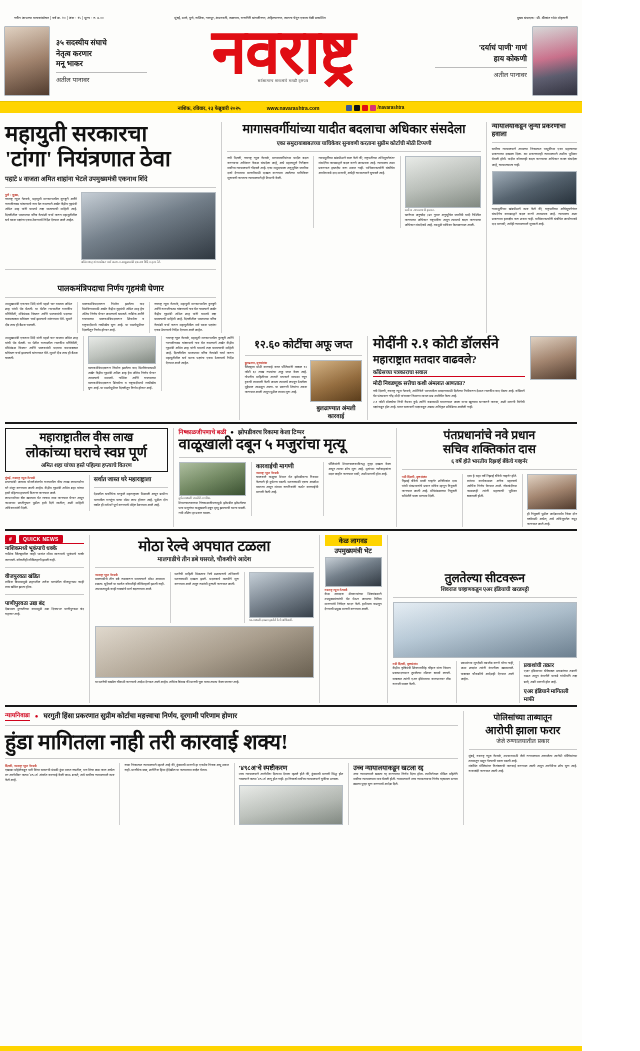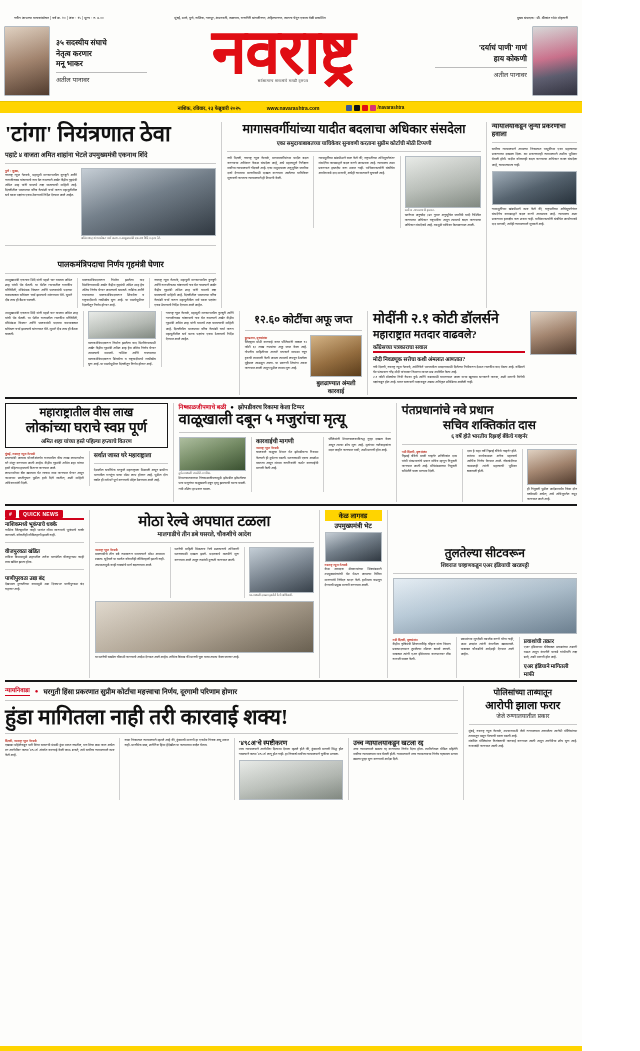--- a/index.html
+++ b/index.html
@@ -158,20 +158,21 @@
         <i class="sq yt"></i>
         <i class="sq ig"></i>
         <span style="font-size:4.5px">/navarashtra</span>
       </span>
     </div>
   </div>
 
   <div style="display:flex; padding:4px 5px 0 5px; gap:5px;">
 
     <div style="width:232px;">
+      <div class="hl-xxl" style="font-size:22px; line-height:1.12;">महायुती सरकारचा</div>
       <div class="hl-xxl" style="font-size:22px; line-height:1.12;">'टांगा' नियंत्रणात ठेवा</div>
       <div class="sub" style="font-size:6.5px; font-weight:bold; margin-top:3px;">पहाटे ४ वाजता अमित शाहांना भेटले उपमुख्यमंत्री एकनाथ शिंदे</div>
       <div class="hrule"></div>
 
       <div style="display:flex; gap:4px;">
         <div style="width:72px;">
           <div class="dateline">पुणे : मुख्य,</div>
           <div class="body-txt">नवराष्ट्र न्यूज नेटवर्क, महायुती सरकारमधील कुरबुरी आणि नाराजीनाट्य थांबण्याचे नाव घेत नसल्याने अखेर केंद्रीय गृहमंत्री अमित शाह यांनी यामध्ये लक्ष घातल्याची माहिती आहे. दिल्लीतील भाजपच्या वरिष्ठ नेत्यांशी चर्चा करून महायुतीतील सर्व घटक पक्षांना एकत्र ठेवण्याचे निर्देश देण्यात आले आहेत.</div>
         </div>
         <div style="flex:1;">
@@ -312,21 +313,21 @@
             <div class="dateline">नवराष्ट्र न्यूज नेटवर्क</div>
             <div class="body-txt">चालकाने वाळूचा टिप्पर थेट झोपडीवरच रिकामा केल्याने ही दुर्घटना घडली. घटनास्थळी एकच आक्रोश पसरला असून संतप्त नागरिकांनी कठोर कारवाईची मागणी केली आहे.</div>
           </div>
           <div class="body-txt col-rule" style="padding-left:4px;">पोलिसांनी टिप्परचालकाविरुद्ध गुन्हा दाखल केला असून त्याचा शोध सुरू आहे. मृतांच्या नातेवाइकांना मदत जाहीर करण्यात यावी, अशी मागणी होत आहे.</div>
         </div>
       </div>
     </div>
 
     <div style="width:195px;" class="col-rule">
       <div style="padding-left:5px;">
-        <div class="hl-l" style="font-size:12px; line-height:1.2;">पंतप्रधानांचे नवे प्रधान</div>
+        <div class="hl-l" style="font-size:12px; text-align:center; line-height:1.2;">पंतप्रधानांचे नवे प्रधान</div>
         <div class="hl-l" style="font-size:12px; text-align:center; line-height:1.2;">सचिव शक्तिकांत दास</div>
         <div class="sub" style="font-size:5.5px; text-align:center; font-weight:bold;">६ वर्षे होते भारतीय रिझर्व्ह बँकेचे गव्हर्नर</div>
         <div class="hrule"></div>
         <div class="grid3">
           <div>
             <div class="dateline">नवी दिल्ली, वृत्तसंस्था</div>
             <div class="body-txt">रिझर्व्ह बँकेचे माजी गव्हर्नर शक्तिकांत दास यांची पंतप्रधानांचे प्रधान सचिव म्हणून नियुक्ती करण्यात आली आहे. मंत्रिमंडळाच्या नियुक्ती समितीने याला मान्यता दिली.</div>
           </div>
           <div class="body-txt col-rule" style="padding-left:4px;">दास हे सहा वर्षे रिझर्व्ह बँकेचे गव्हर्नर होते. त्यांच्या कार्यकाळात अनेक महत्त्वाचे आर्थिक निर्णय घेण्यात आले. नोटाबंदीच्या काळातही त्यांनी महत्त्वाची भूमिका बजावली होती.</div>
           <div class="col-rule" style="padding-left:4px;">

